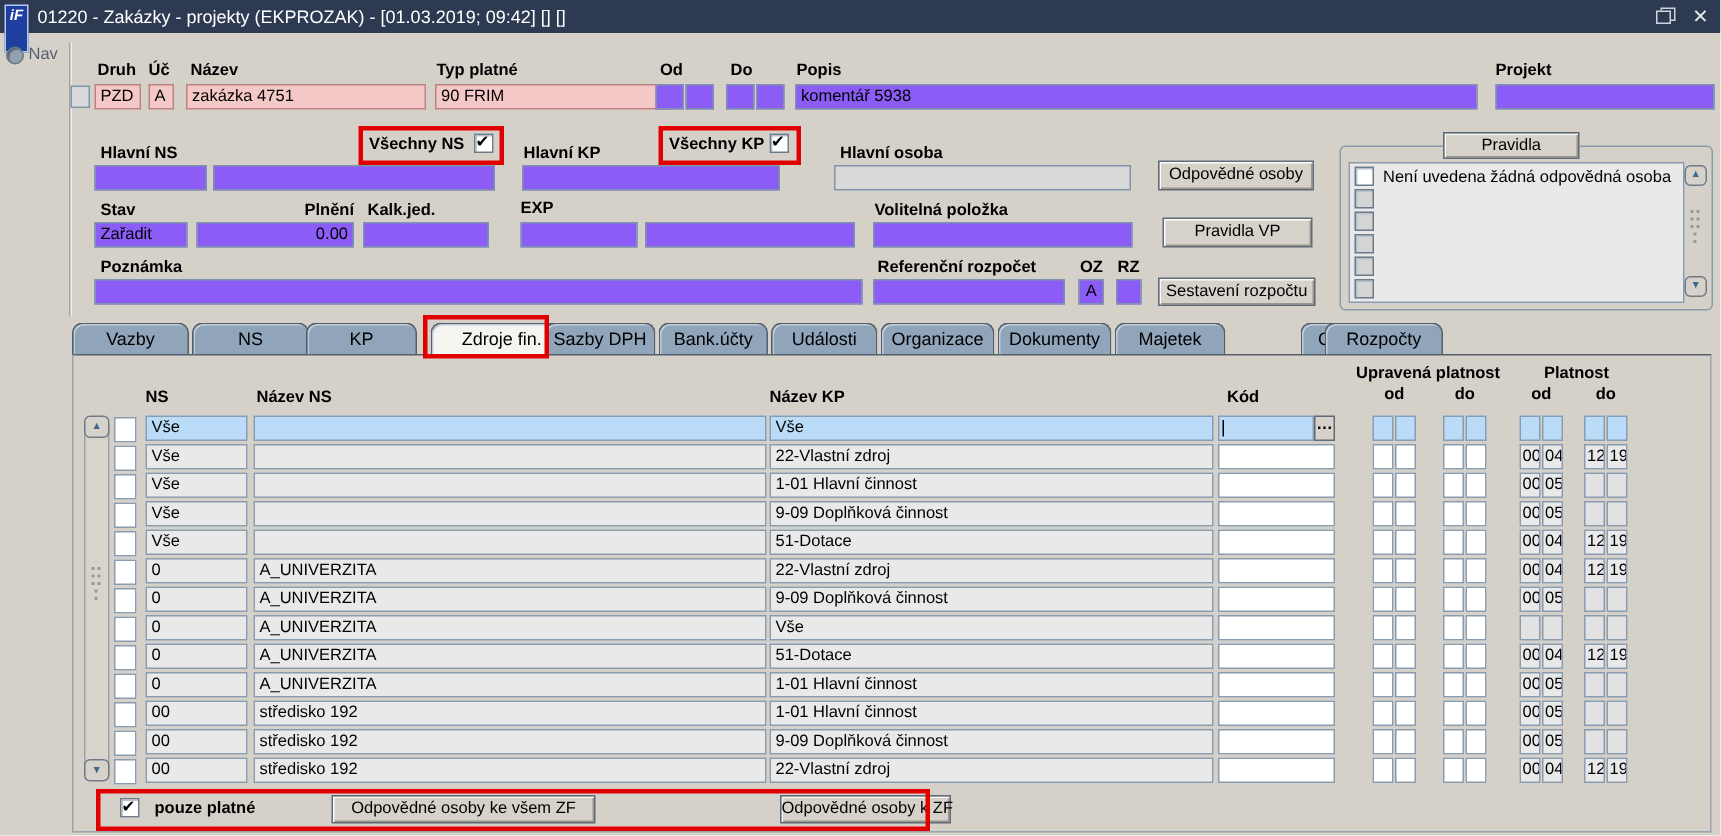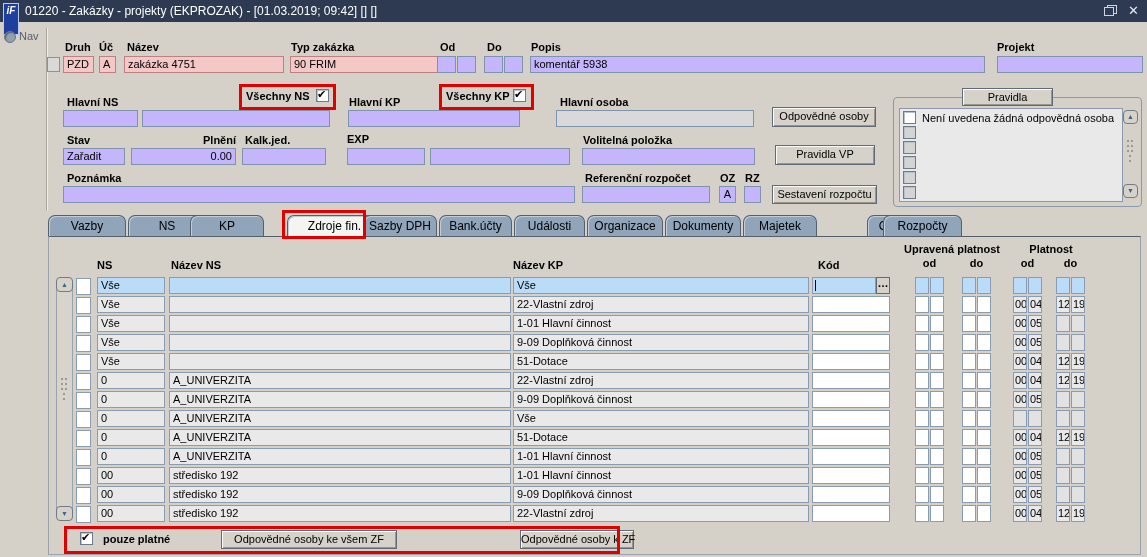--- a/index.html
+++ b/index.html
@@ -8,21 +8,21 @@
   .titlebar{position:absolute;left:0;top:0;width:1147px;height:22px;background:var(--titlebar-bg);
             color:#fff;font-size:12px;line-height:22px;}
   .title-text{position:absolute;left:25px;top:0;white-space:nowrap;}
   .app-icon{position:absolute;left:3px;top:3px;width:16px;height:32px;background:#1e3f9e;border:1px solid #b8c8e8;
             color:#fff;font-style:italic;font-weight:bold;font-size:10px;text-align:center;line-height:14px;box-sizing:border-box;}
   .win-restore{position:absolute;right:30px;top:5px;width:13px;height:11px;}
   .win-restore::before{content:"";position:absolute;right:0;top:0;width:8px;height:7px;border:1px solid #cfd4dc;}
   .win-restore::after{content:"";position:absolute;left:0;bottom:0;width:8px;height:7px;border:1px solid #cfd4dc;background:var(--titlebar-bg);}
   .win-close{position:absolute;right:8px;top:0;color:#e8eaee;font-size:13px;line-height:22px;}
   .lbl{position:absolute;font-weight:bold;white-space:nowrap;}
-  .fld{position:absolute;height:17px;box-sizing:border-box;background:#c4b5fd;border:1px solid var(--field-border);
+  .fld{position:absolute;height:17px;box-sizing:border-box;background:#8b5cf6;border:1px solid var(--field-border);
        padding:1px 3px;white-space:nowrap;overflow:hidden;line-height:13px;}
   .fld.pink{background:var(--pink-field-bg);border-color:var(--pink-field-border);}
   .fld.gray{background:#d9d9d9;}
   .fld.right{text-align:right;}
   .btn{position:absolute;box-sizing:border-box;background:var(--button-bg);border:1px solid #5f6b78;
        box-shadow:inset 1px 1px 0 #fbfbf9,inset -1px -1px 0 #99958c;text-align:center;line-height:17px;white-space:nowrap;}
   .cb{position:absolute;width:13px;height:13px;box-sizing:border-box;background:#fff;border:1px solid #6c7a8a;
       box-shadow:inset 1px 1px 0 #b8c2cc;}
   .cb.checked::after{content:"✔";position:absolute;left:0px;top:-2px;font-size:11px;color:#000;}
   .cb.disabled{background:#d4d4d4;}
@@ -72,21 +72,21 @@
 
   <div class="navwrap">
     <span class="navradio"></span>
     <span class="navlbl">Nav</span>
   </div>
   <div class="divider"></div>
 
   <div class="lbl" style="left:65px;top:41px">Druh</div>
   <div class="lbl" style="left:99px;top:41px">Úč</div>
   <div class="lbl" style="left:127px;top:41px">Název</div>
-  <div class="lbl" style="left:291px;top:41px">Typ zakázka</div>
+  <div class="lbl" style="left:291px;top:41px">Typ platné</div>
   <div class="lbl" style="left:440px;top:41px">Od</div>
   <div class="lbl" style="left:487px;top:41px">Do</div>
   <div class="lbl" style="left:531px;top:41px">Popis</div>
   <div class="lbl" style="left:997px;top:41px">Projekt</div>
 
   <div class="fld gray" style="left:47px;top:57px;width:13px;height:15px"></div>
   <div class="fld pink" style="left:63px;top:56px;width:31px">PZD</div>
   <div class="fld pink" style="left:99px;top:56px;width:17px">A</div>
   <div class="fld pink" style="left:124px;top:56px;width:160px">zakázka 4751</div>
   <div class="fld pink" style="left:290px;top:56px;width:155px">90 FRIM</div>
@@ -148,21 +148,21 @@
 
   <div class="fld" style="left:63px;top:186px;width:512px"></div>
   <div class="fld" style="left:582px;top:186px;width:128px"></div>
   <div class="fld" style="left:719px;top:186px;width:17px;text-align:center">A</div>
   <div class="fld" style="left:744px;top:186px;width:17px"></div>
   <div class="btn" style="left:772px;top:185px;width:105px;height:19px">Sestavení rozpočtu</div>
 
   <div id="tabs">
       <div class="tab" style="left: 48px; width: 78px;">Vazby</div>
       <div class="tab" style="left: 128px; width: 78px;">NS</div>
-      <div class="tab" style="left: 190px; width: 74px;">KP</div>
+      <div class="tab" style="left: 204px; width: 74px;">KP</div>
       <div class="tab active" style="left: 287px; width: 95px;">Zdroje fin.</div>
       <div class="tab" style="left: 363px; width: 74px;">Sazby DPH</div>
       <div class="tab" style="left: 439px; width: 73px;">Bank.účty</div>
       <div class="tab" style="left: 514px; width: 71px;">Události</div>
       <div class="tab" style="left: 587px; width: 76px;">Organizace</div>
       <div class="tab" style="left: 665px; width: 76px;">Dokumenty</div>
       <div class="tab" style="left: 743px; width: 74px;">Majetek</div>
       <div class="tab" style="left: 819px; width: 62px; margin-left: 48px;">Ostatní</div>
       <div class="tab" style="left: 883px; width: 79px;">Rozpočty</div>
     </div>

